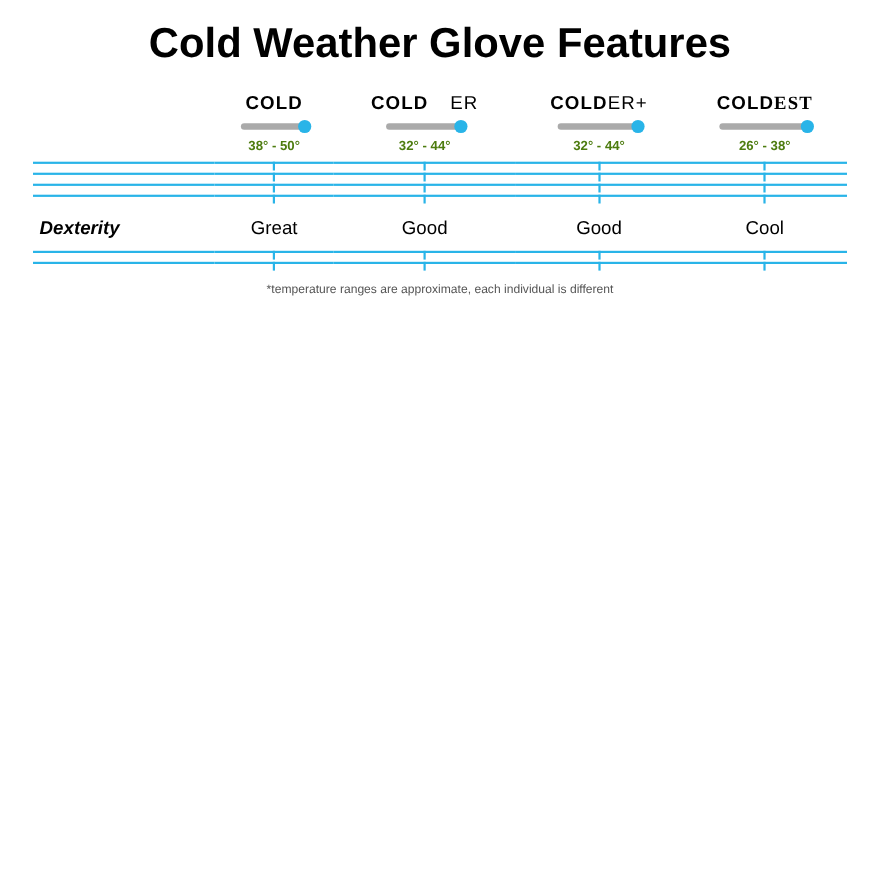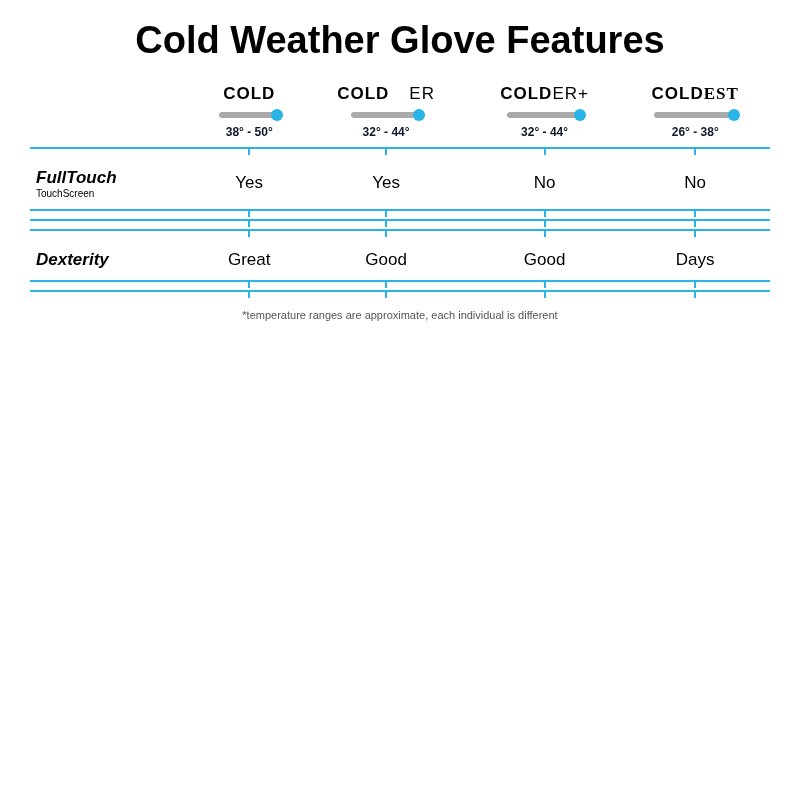--- a/index.html
+++ b/index.html
@@ -70,21 +70,21 @@
       height: 12px;
       border-radius: 50%;
       background: #29b4e8;
       position: absolute;
       right: -4px;
       top: 50%;
       transform: translateY(-50%);
     }
     .col-temp {
       font-size: 12px;
-      color: #0f172a;
+      color: #4d7c0f;
       text-align: center;
     }
     
     .data-row td {
       padding: 10px 6px;
       text-align: center;
       vertical-align: middle;
       font-size: 17px;
     }
     .data-row td:first-child {
@@ -192,27 +192,20 @@
         </tr>
       </thead>
       <tbody id="table-body">
       <tr class="tick-row">
             <td></td>
             <td></td>
             <td></td>
             <td></td>
             <td></td>
           </tr>
-          <tr class="data-row">
-            <td><strong>FullTouch</strong><span class="sub-label">TouchScreen</span></td>
-            <td>Yes</td>
-            <td>Yes</td>
-            <td>No</td>
-            <td>No</td>
-          </tr>
           <tr class="tick-row">
             <td></td>
             <td></td>
             <td></td>
             <td></td>
             <td></td>
           </tr>
           <tr class="tick-row">
             <td></td>
             <td></td>
@@ -225,21 +218,21 @@
             <td></td>
             <td></td>
             <td></td>
             <td></td>
           </tr>
           <tr class="data-row">
             <td><strong>Dexterity</strong></td>
             <td>Great</td>
             <td>Good</td>
             <td>Good</td>
-            <td>Days</td>
+            <td>Cool</td>
           </tr>
           <tr class="tick-row">
             <td></td>
             <td></td>
             <td></td>
             <td></td>
             <td></td>
           </tr>
           <tr class="tick-row">
             <td></td>

